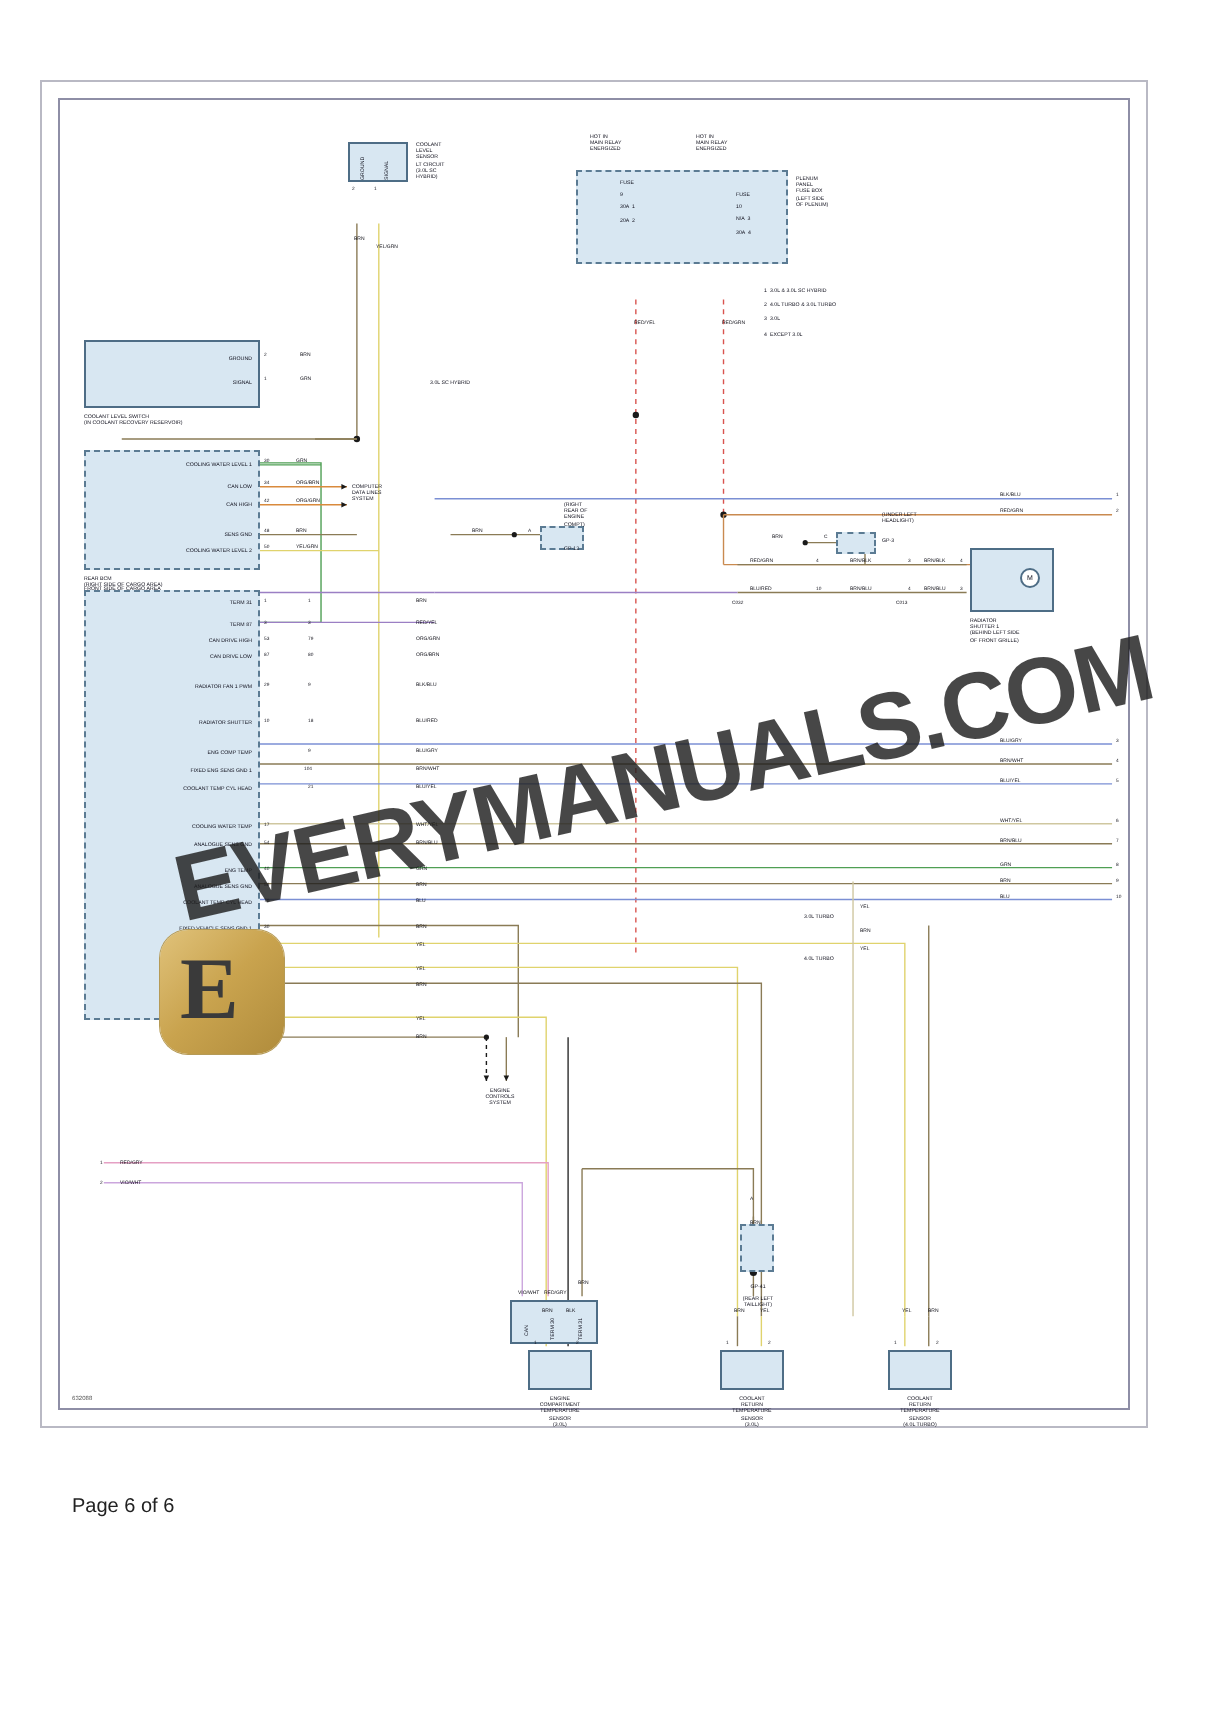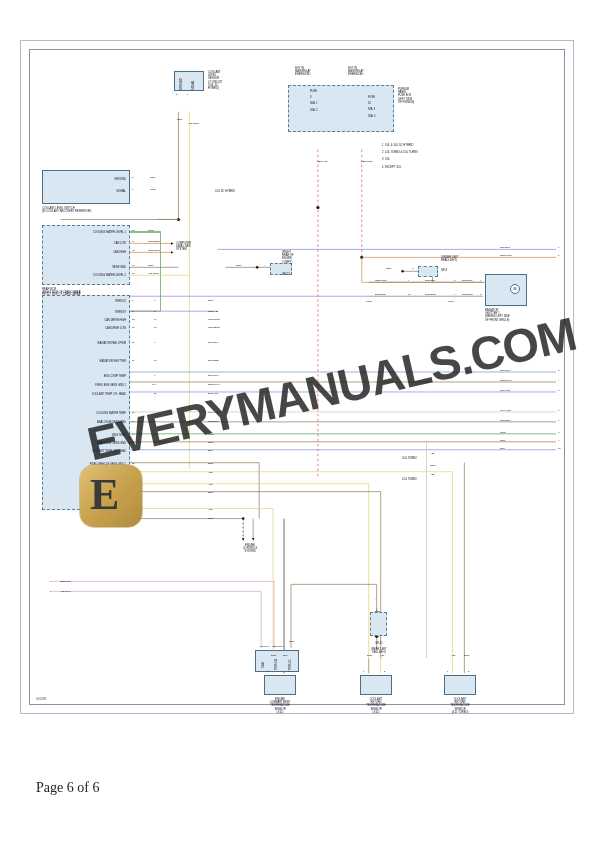--- a/index.html
+++ b/index.html
@@ -15,21 +15,21 @@
   .t.c{text-align:center;}
   .t.v{transform-origin:0 0;transform:rotate(-90deg);}
   .pin{position:absolute;font-size:2.4px;color:#15151e;white-space:pre;}
   .wc{position:absolute;font-size:2.5px;color:#101018;white-space:pre;}
 
   
   .box{position:absolute;background:#d8e7f2;border:0.6px solid #4e6d86;box-sizing:border-box;}
   .boxd{position:absolute;background:#d8e7f2;border:0.7px dashed #5b7b93;box-sizing:border-box;}
   .boxw{position:absolute;background:#ffffff;border:0.6px solid #4e6d86;box-sizing:border-box;}
 
-  .footer{position:absolute;left:36px;top:780px;font-size:14px;color:#222;font-family:Liberation Serif, serif;}
+  .footer{position:absolute;left:36px;top:748px;font-size:10px;color:#222;font-family:Liberation Sans, sans-serif;}
 
   
   .wm{position:absolute;left:60px;top:340px;width:520px;height:200px;pointer-events:none;}
   .wm-text{position:absolute;left:22px;top:78px;font-size:47px;font-weight:bold;color:rgba(30,30,30,0.82);
            font-family:"Liberation Sans",sans-serif;letter-spacing:-1px;transform:rotate(-13deg);transform-origin:0 0;}
   .wm-logo{position:absolute;left:20px;top:125px;width:62px;height:62px;border-radius:14px;
            background:linear-gradient(135deg,#e0c27a 0%,#c9a34e 48%,#b08c3c 100%);box-shadow:0 0 0 0.5px #b59a56;}
   .wm-logo span{position:absolute;left:10px;top:4px;font-size:44px;font-weight:bold;color:#3a3a3a;
            font-family:"Liberation Serif",serif;}
 </style>

